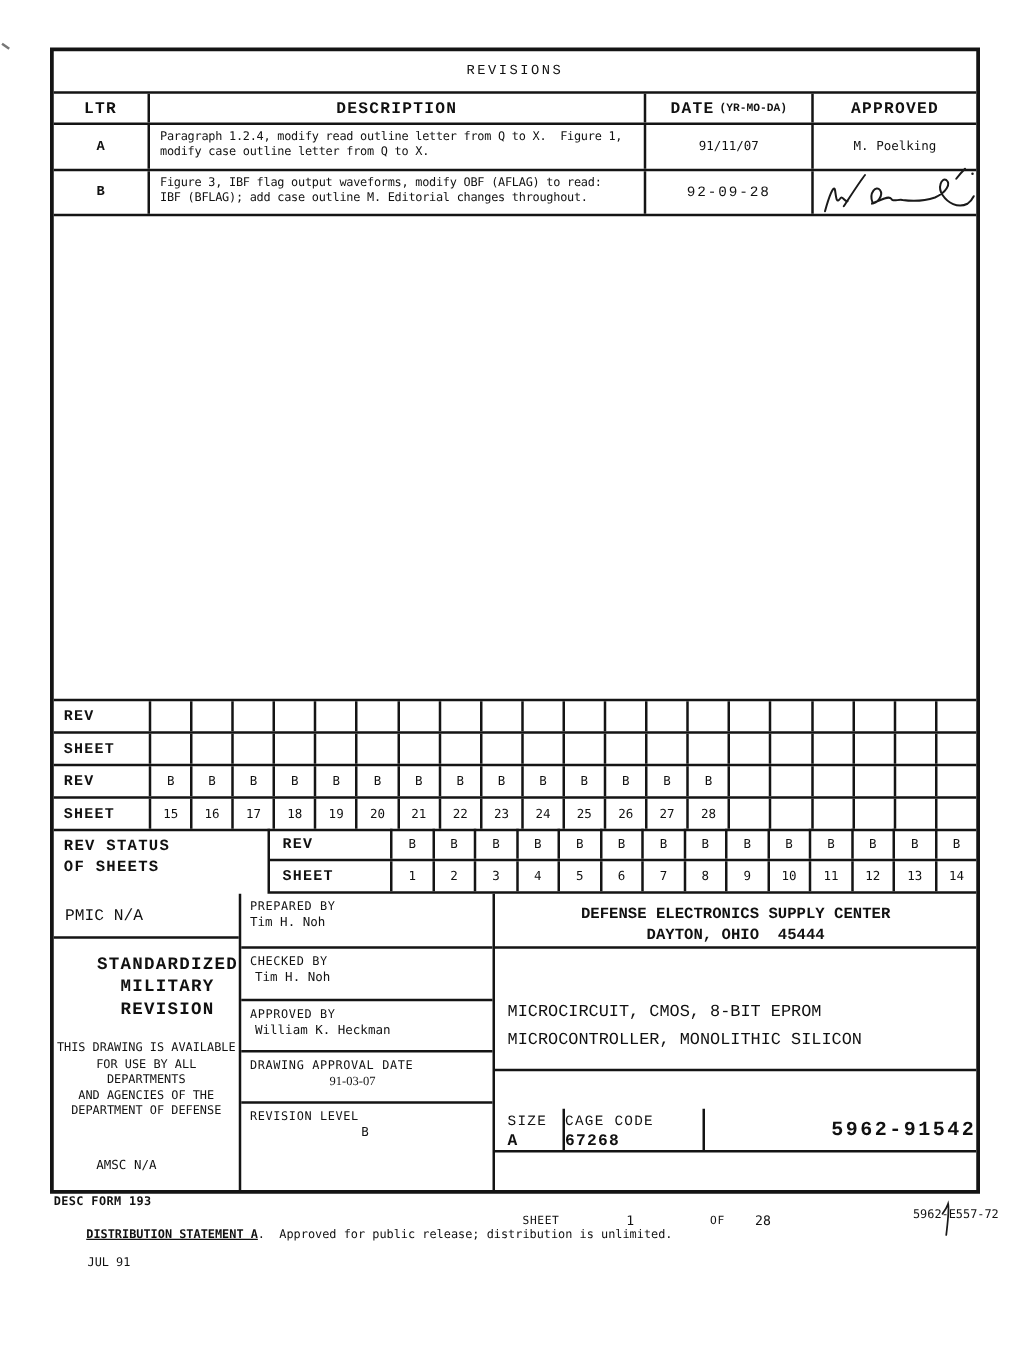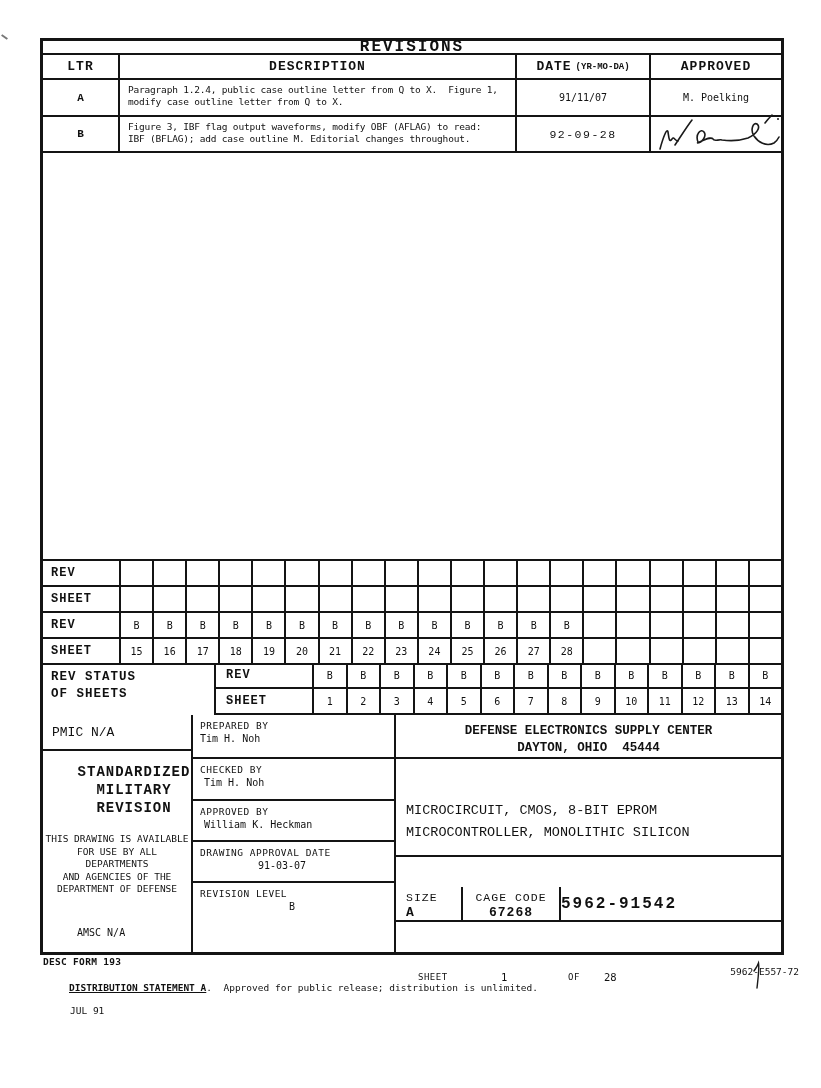--- a/index.html
+++ b/index.html
@@ -14,23 +14,23 @@
   .pre { white-space:pre; }
 
   .border-box {
     position:absolute; left:40px; top:38px; width:744px; height:917px;
     border:3px solid #141414;
   }
 
   
   .rev-table { position:absolute; left:0; top:0; width:100%; }
   .rev-title-row {
-    height:14px; border-bottom:2px solid #141414;
+    height:34px; border-bottom:2px solid #141414;
     display:flex; align-items:center; justify-content:center;
-    font-weight:bold; font-size:16px; letter-spacing:2px;
+    font-weight:normal; font-size:11px; letter-spacing:2px;
   }
   .rev-head-row { display:flex; height:25px; border-bottom:2px solid #141414; }
   .rev-row { display:flex; height:37px; border-bottom:2px solid #141414; }
   .c-ltr  { width:77px;  border-right:2px solid #141414; display:flex; align-items:center; justify-content:center; }
   .c-desc { width:397px; border-right:2px solid #141414; }
   .c-date { width:134px; border-right:2px solid #141414; display:flex; align-items:center; justify-content:center; }
   .c-appr { flex:1; display:flex; align-items:center; justify-content:center; position:relative; }
   .head-cell { font-weight:bold; font-size:13px; letter-spacing:1px; }
   .date-fmt { font-size:9px; font-weight:bold; letter-spacing:0; margin-left:4px; }
   .desc-text { padding:4px 0 0 8px; font-size:9.5px; line-height:12px; letter-spacing:-0.2px; }
@@ -79,32 +79,32 @@
   .amsc { position:absolute; left:34px; top:176px; font-size:10px; }
 
   .tb-mid { width:203px; border-right:2px solid #141414; display:flex; flex-direction:column; }
   .mid-cell { border-bottom:2px solid #141414; padding:5px 0 0 7px; }
   .mid-cell:last-child { border-bottom:none; }
   .mid-label { font-size:9.5px; letter-spacing:0.5px; }
   .mid-value { font-size:10px; margin-top:2px; }
   .h-prepared { height:44px; } .h-checked { height:42px; }
   .h-approved { height:41px; } .h-date { height:41px; } .h-revlevel { flex:1; }
   .v-indent1 { padding-left:4px; }
-  .v-center { text-align:center; padding-right:30px; }
+  .v-center { text-align:center; padding-right:30px;font-family:Liberation Serif, serif; }
   .v-revlevel { text-align:center; padding-right:10px; }
 
   .tb-right { flex:1; display:flex; flex-direction:column;gap:30px; }
   .agency-cell { height:53px; border-bottom:2px solid #141414; text-align:center; padding-top:8px;
                  font-weight:bold; font-size:12.5px; line-height:17px; }
   .dtitle-cell { height:95px; border-bottom:2px solid #141414; display:flex; flex-direction:column;
                  justify-content:center; padding-left:10px; font-size:13.5px; line-height:22px; }
   .size-row { height:43px; border-bottom:2px solid #141414; display:flex; }
-  .size-cell { width:67px; border-right:2px solid #141414; padding:4px 0 0 10px; }
-  .cage-cell { width:98px; border-right:2px solid #141414; text-align:center; padding-top:4px; }
-  .num-cell  { flex:1; display:flex; align-items:center; justify-content:flex-start; }
+  .size-cell { width:56px; border-right:2px solid #141414; padding:4px 0 0 10px; }
+  .cage-cell { width:112px; border-right:2px solid #141414; padding-top:4px; }
+  .num-cell  { flex:1; display:flex; align-items:center; justify-content:flex-end; }
   .sc-label { font-size:11.5px; letter-spacing:1px; }
   .sc-value { font-size:13px; font-weight:bold; margin-top:1px; letter-spacing:1px; }
   .doc-number { font-size:16px; font-weight:bold; letter-spacing:2px; }
   .sheet-row { flex:1; position:relative; }
   .sheet-label, .of-label { position:absolute; font-size:9px; letter-spacing:0.5px; top:20px; }
   .sheet-label { left:22px; }
   .sheet-num, .sheet-total { position:absolute; font-size:10.5px; top:19px; }
   .sheet-num { left:105px; }
   .of-label { left:172px; }
   .sheet-total { left:208px; }
@@ -137,21 +137,21 @@
           <span class="head-cell">DATE</span>
           <span class="date-fmt">(YR-MO-DA)</span>
         </div>
         <div class="c-appr head-cell">APPROVED</div>
       </div>
 
       <div class="rev-row">
         <div class="c-ltr ltr-val">A</div>
         <div class="c-desc">
           <div class="desc-text gothic">
-            <div class="pre">Paragraph 1.2.4, public case outline letter from Q to X.  Figure 1,</div>
+            <div class="pre">Paragraph 1.2.4, modify read outline letter from Q to X.  Figure 1,</div>
             <div class="pre">modify case outline letter from Q to X.</div>
           </div>
         </div>
         <div class="c-date date-a gothic">91/11/07</div>
         <div class="c-appr appr-a gothic">M. Poelking</div>
       </div>
 
       <div class="rev-row" style="height:36px;">
         <div class="c-ltr ltr-val">B</div>
         <div class="c-desc">

